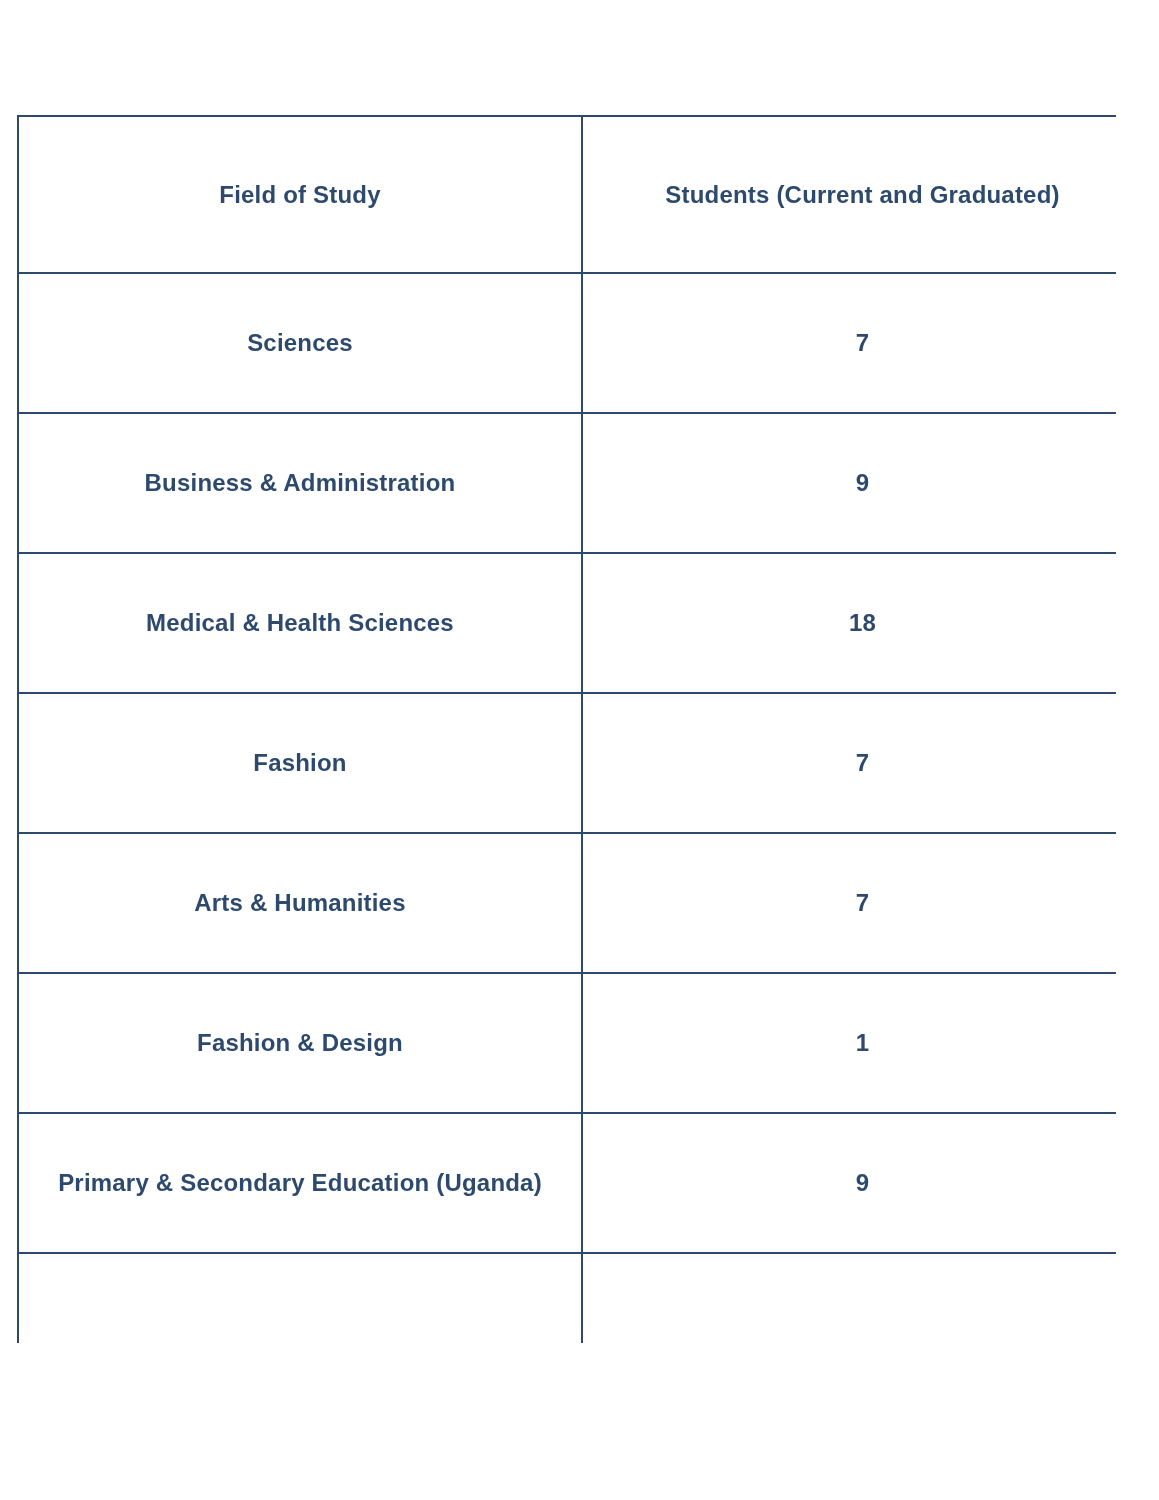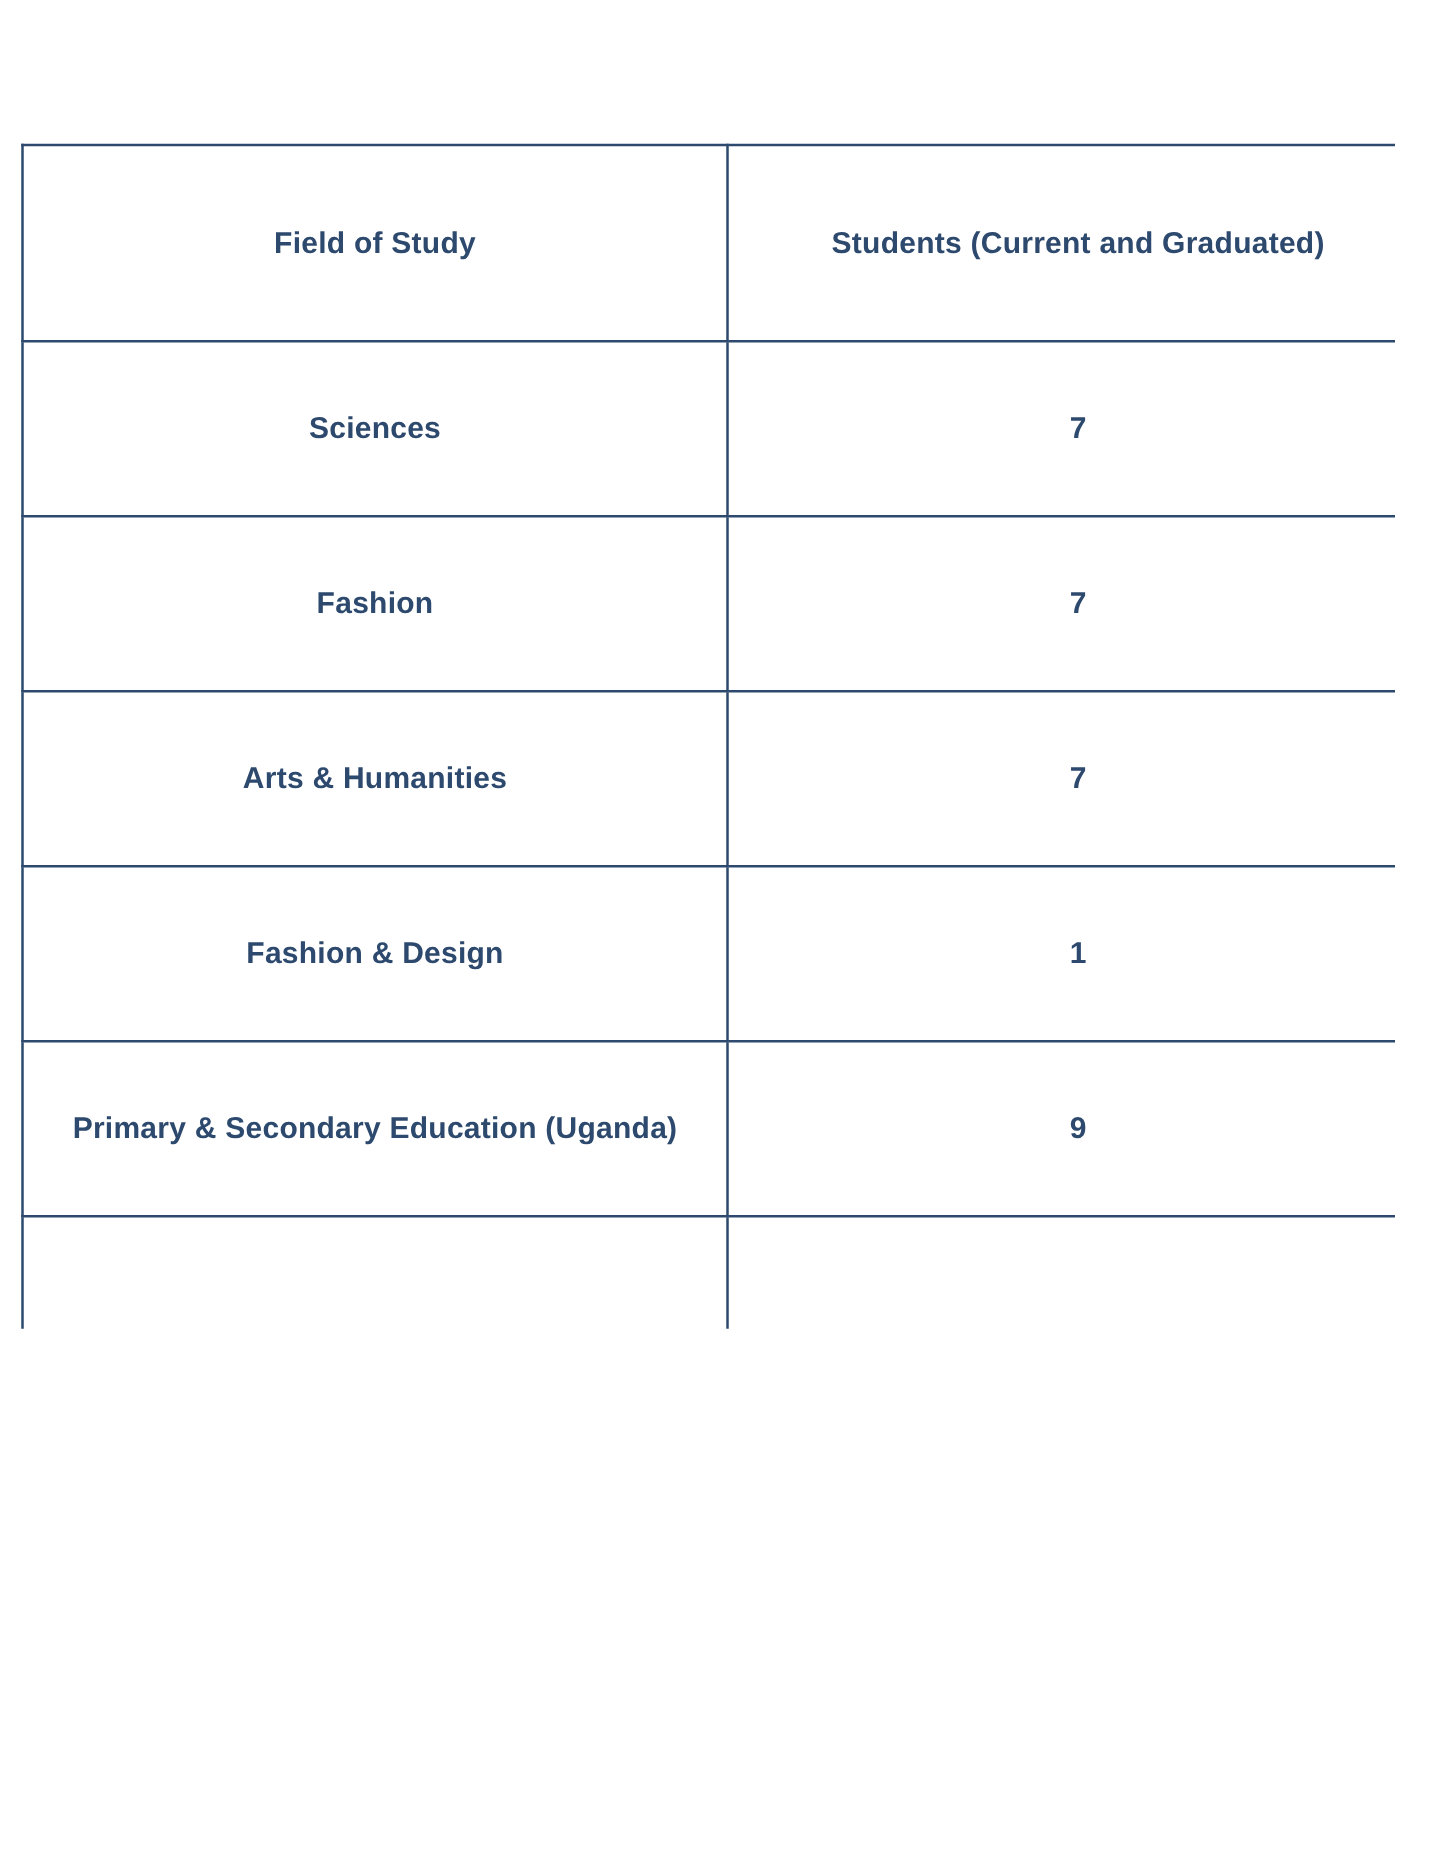--- a/index.html
+++ b/index.html
@@ -56,20 +56,28 @@
       <tbody>
         <tr class="header-row">
           <th>Field of Study</th>
           <th>Students (Current and Graduated)</th>
         </tr>
         <tr class="data-row">
           <td>Sciences</td>
           <td>7</td>
         </tr>
         <tr class="data-row">
+          <td>Business &amp; Administration</td>
+          <td>9</td>
+        </tr>
+        <tr class="data-row">
+          <td>Medical &amp; Health Sciences</td>
+          <td>18</td>
+        </tr>
+        <tr class="data-row">
           <td>Fashion</td>
           <td>7</td>
         </tr>
         <tr class="data-row">
           <td>Arts &amp; Humanities</td>
           <td>7</td>
         </tr>
         <tr class="data-row">
           <td>Fashion &amp; Design</td>
           <td>1</td>

